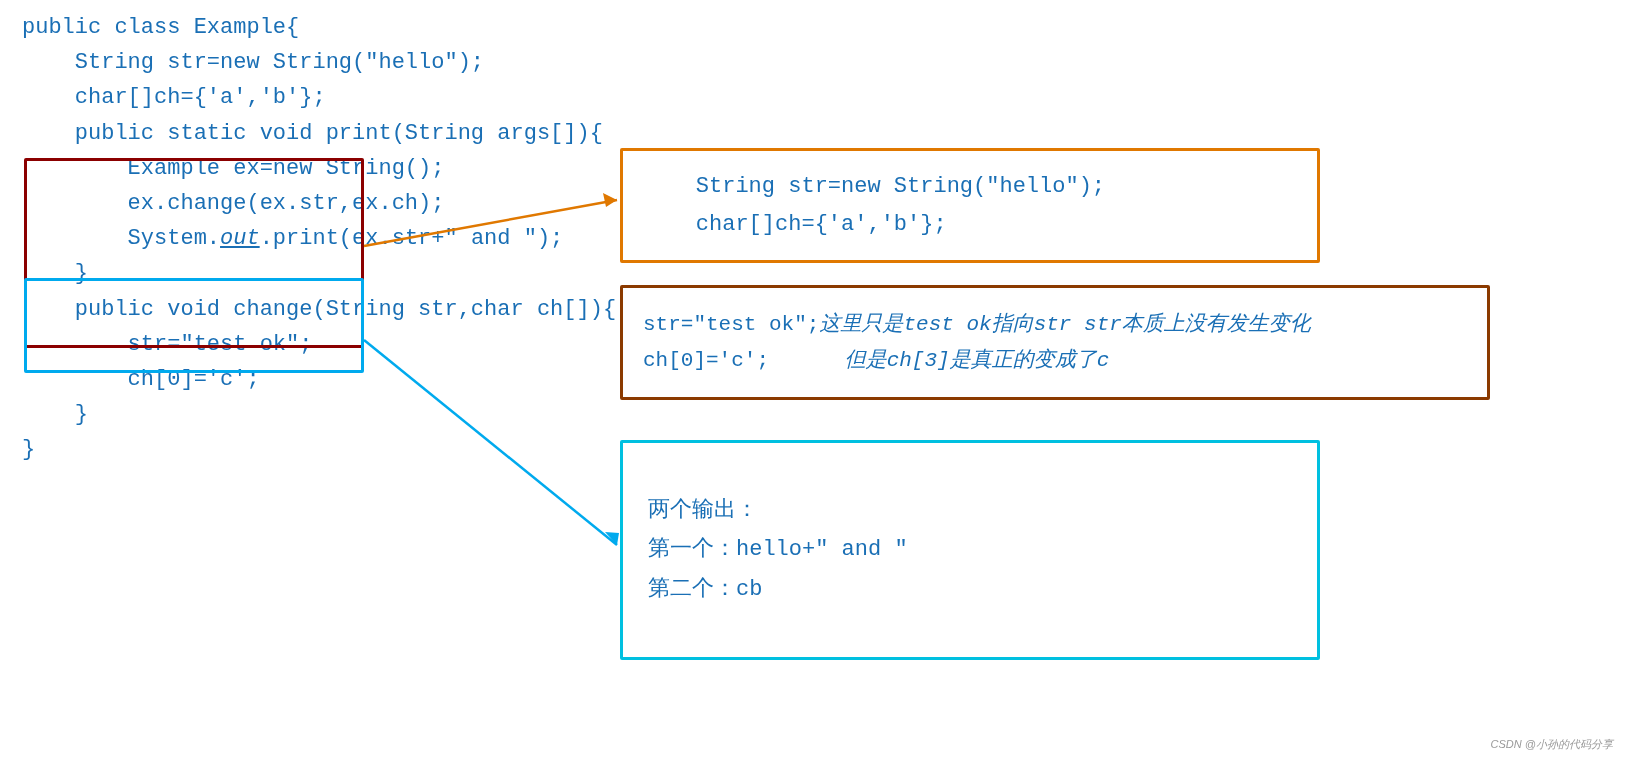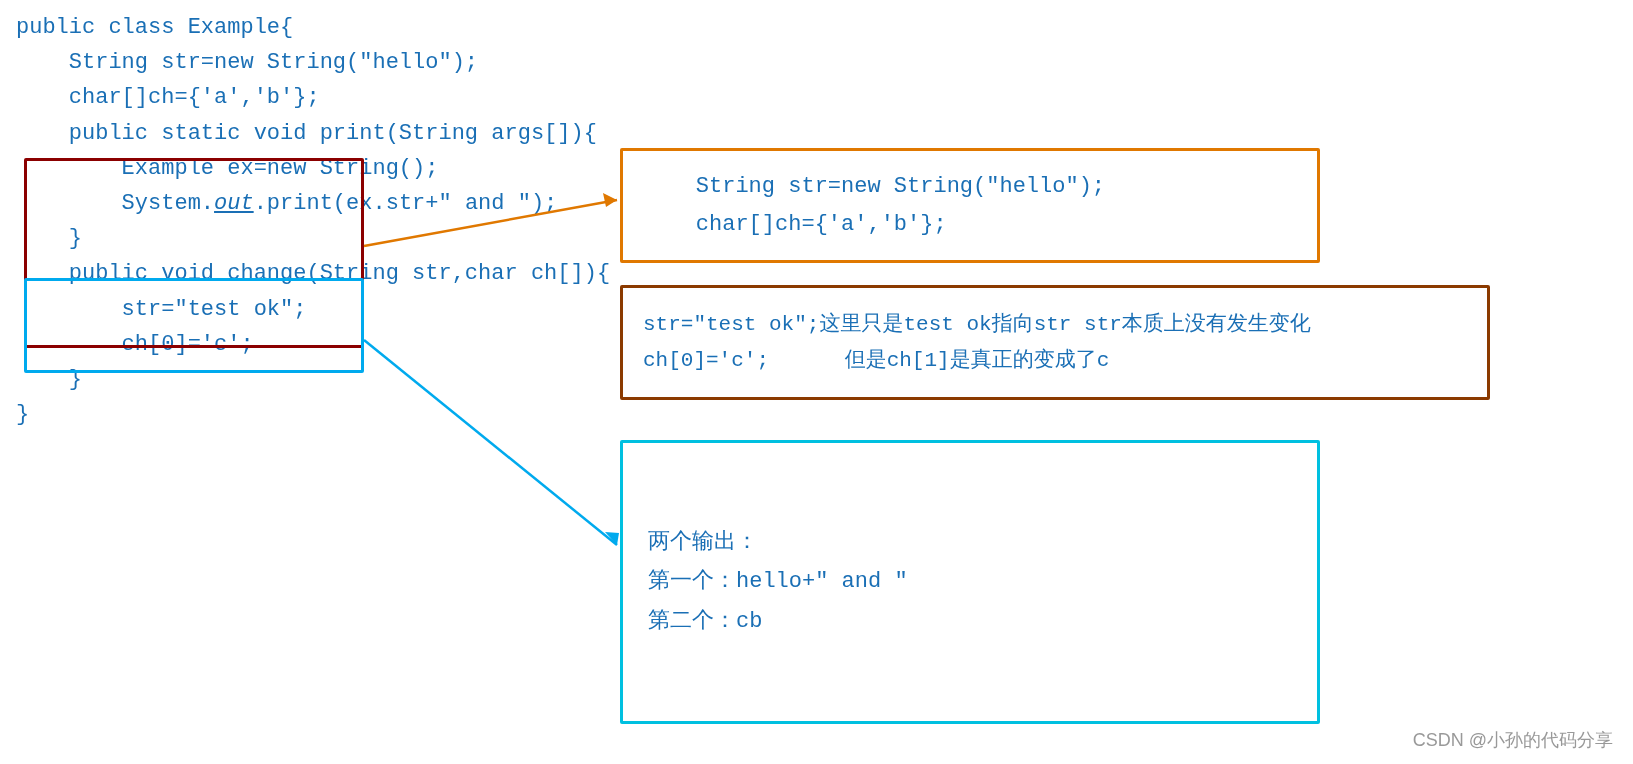--- a/index.html
+++ b/index.html
@@ -8,21 +8,21 @@
       font-family: 'Courier New', Courier, monospace;
       width: 1633px;
       height: 764px;
       position: relative;
       overflow: hidden;
     }
 
     .code-area {
       position: absolute;
       top: 10px;
-      left: 16px;
+      left: 22px;
       font-size: 22px;
       line-height: 1.6;
       color: #1a6fb5;
     }
 
     .code-line {
       white-space: pre;
     }
 
     .italic {
@@ -92,29 +92,30 @@
     }
 
     .darkred-box .box-text {
       color: #1a6fb5;
       font-size: 21px;
       line-height: 1.7;
       white-space: pre;
     }
 
     .darkred-box .box-text .italic-part {
+      font-style: italic;
     }
 
     
     .cyan-box {
       position: absolute;
       top: 440px;
       left: 620px;
       width: 700px;
-      height: 284px;
+      height: 220px;
       border: 3px solid #00c0e0;
       border-radius: 2px;
       display: flex;
       flex-direction: column;
       justify-content: center;
       padding: 15px 25px;
     }
 
     .cyan-box .box-text {
       color: #1a6fb5;
@@ -130,55 +131,57 @@
       width: 1633px;
       height: 764px;
       pointer-events: none;
     }
 
     
     .footer {
       position: absolute;
       bottom: 12px;
       right: 20px;
-      font-size: 18px;
+      font-size: 11px;
       color: #999;
       font-family: Arial, sans-serif;
+      font-style: italic;
     }
   </style>
 </head>
 <body>
 
 <div class="code-area">
   <div class="code-line">public class Example{</div>
   <div class="code-line">    String str=new String("hello");</div>
   <div class="code-line">    char[]ch={'a','b'};</div>
   <div class="code-line">    public static void print(String args[]){</div>
   <div class="code-line">        Example ex=new String();</div>
+  <div class="code-line">        ex.change(ex.str,ex.ch);</div>
   <div class="code-line">        System.<span class="italic">out</span>.print(ex.str+" and ");</div>
   <div class="code-line">    }</div>
   <div class="code-line">    public void change(String str,char ch[]){</div>
   <div class="code-line">        str="test ok";</div>
   <div class="code-line">        ch[0]='c';</div>
   <div class="code-line">    }</div>
   <div class="code-line">}</div>
 </div>
 
 <div class="red-box"></div>
 
 <div class="blue-box"></div>
 
 <div class="orange-box">
   <div class="box-text">    String str=new String("hello");
     char[]ch={'a','b'};</div>
 </div>
 
 <div class="darkred-box">
   <div class="box-text">str="test ok";<span class="italic-part">这里只是test ok指向str str本质上没有发生变化</span>
-ch[0]='c';      <span class="italic-part">但是ch[1]是真正的变成了c</span></div>
+ch[0]='c';      <span class="italic-part">但是ch[3]是真正的变成了c</span></div>
 </div>
 
 <div class="cyan-box">
   <div class="box-text">两个输出：</div>
   <div class="box-text">第一个：hello+" and "</div>
   <div class="box-text">第二个：cb</div>
 </div>
 
 <svg class="arrows-svg">
 

